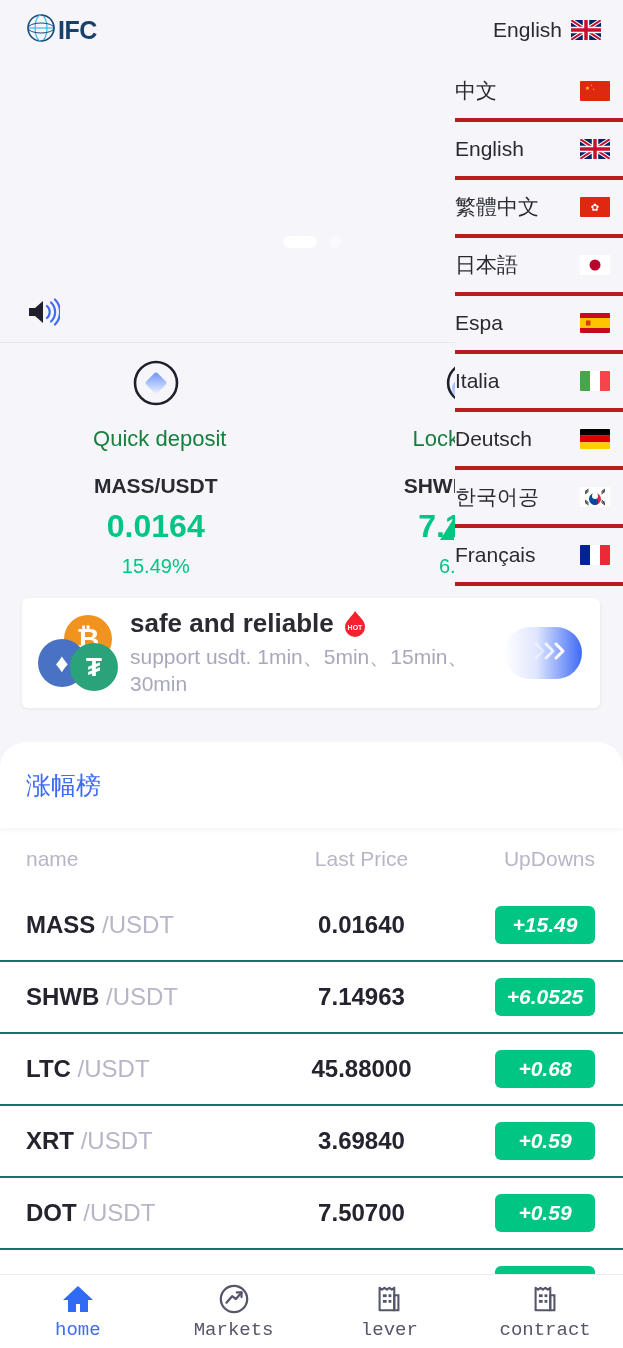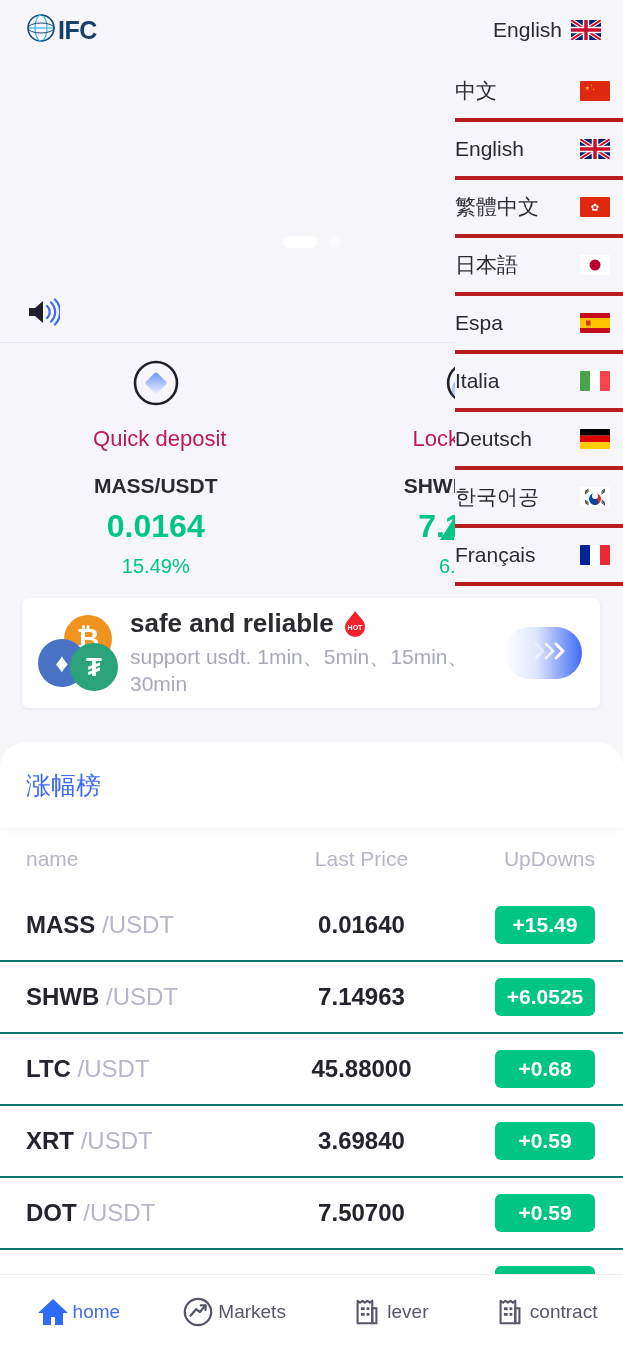--- a/index.html
+++ b/index.html
@@ -43,21 +43,21 @@
     border-bottom:1px solid #e8e8f0;
   }
 
   
   .entries{
     position:absolute; top:358px; left:0; width:623px;
     display:flex;
   }
   .entry{ width:50%; display:flex; flex-direction:column; align-items:center; cursor:pointer; }
   .entry-icon{ height:50px; display:flex; align-items:center; justify-content:center; }
-  .entry-label{ margin-top:18px; font-size:22px; color:#be185d;margin-left:8px; }
+  .entry-label{ margin-top:18px; font-size:22px; color:#15803d;margin-left:8px; }
   .entry-pair{ margin-top:22px; font-size:21px; font-weight:bold; color:#2a2a33; }
   .entry-price{ margin-top:10px; font-size:32px; font-weight:bold; color:#00c583; }
   .entry-chg{ margin-top:10px; font-size:20px; color:#00c583; }
 
   
   .edge-marker{
     position:absolute; top:518px; left:440px; width:14px; height:22px;
     background:#00c583;
     clip-path:polygon(100% 0,100% 100%,0 100%);
   }
@@ -106,21 +106,21 @@
   .col-price{ flex:1 1 auto; text-align:center; }
   .col-chg{ flex:0 0 150px; text-align:right; padding-right:2px; }
 
   .row{
     display:flex; align-items:center; height:72px; padding:0 26px;
     border-bottom:2px solid #0f766e; cursor:pointer;
   }
   .row .col-name{ flex:0 0 250px; font-size:24px; font-weight:bold; color:#24242e; }
   .row .col-name .quote{ color:#b6b6c8; font-weight:normal; }
   .row .col-price{ flex:1 1 auto; text-align:center; font-size:24px; font-weight:bold; color:#24242e; }
-  .row .col-chg{ flex:0 0 150px; display:flex; justify-content:flex-end; }
+  .row .col-chg{ flex:0 0 150px; display:flex; justify-content:flex-end;font-style:italic; }
   .chg-badge{
     min-width:100px; height:38px; border-radius:6px; background:#00c583;
     color:#fff; font-size:21px; font-weight:bold;
     display:flex; align-items:center; justify-content:center; padding:0 10px;
   }
 
   
   .lang-menu{
     position:absolute; top:64px; left:455px; width:168px;
     background:#f5f5fa; z-index:40;
@@ -131,22 +131,22 @@
   }
   .lang-item .name{ font-size:21px; color:#2a2a33; white-space:nowrap; }
 
   
   .bottom-nav{
     position:absolute; bottom:0; left:0; width:623px; height:74px;
     background:#fff; border-top:1px solid #ececf2;
     display:flex; align-items:center; z-index:60;
   }
   .nav-item{
-    flex:1 1 0; height:100%; display:flex; 
-    align-items:center; justify-content:center; gap:3px; cursor:pointer;
+    flex:1 1 0; height:100%; display:flex; flex-direction:column;
+    align-items:center; justify-content:center; gap:3px; cursor:pointer;font-family:Liberation Mono, monospace;
   }
   .nav-ico{ height:34px; display:flex; align-items:center; justify-content:center; }
   .nav-lbl{ font-size:19px; color:#56566a; }
   .nav-item.active .nav-lbl{ color:#3f6bf5; }
 </style>
 </head>
 <body>
 
 <div id="app">
 

